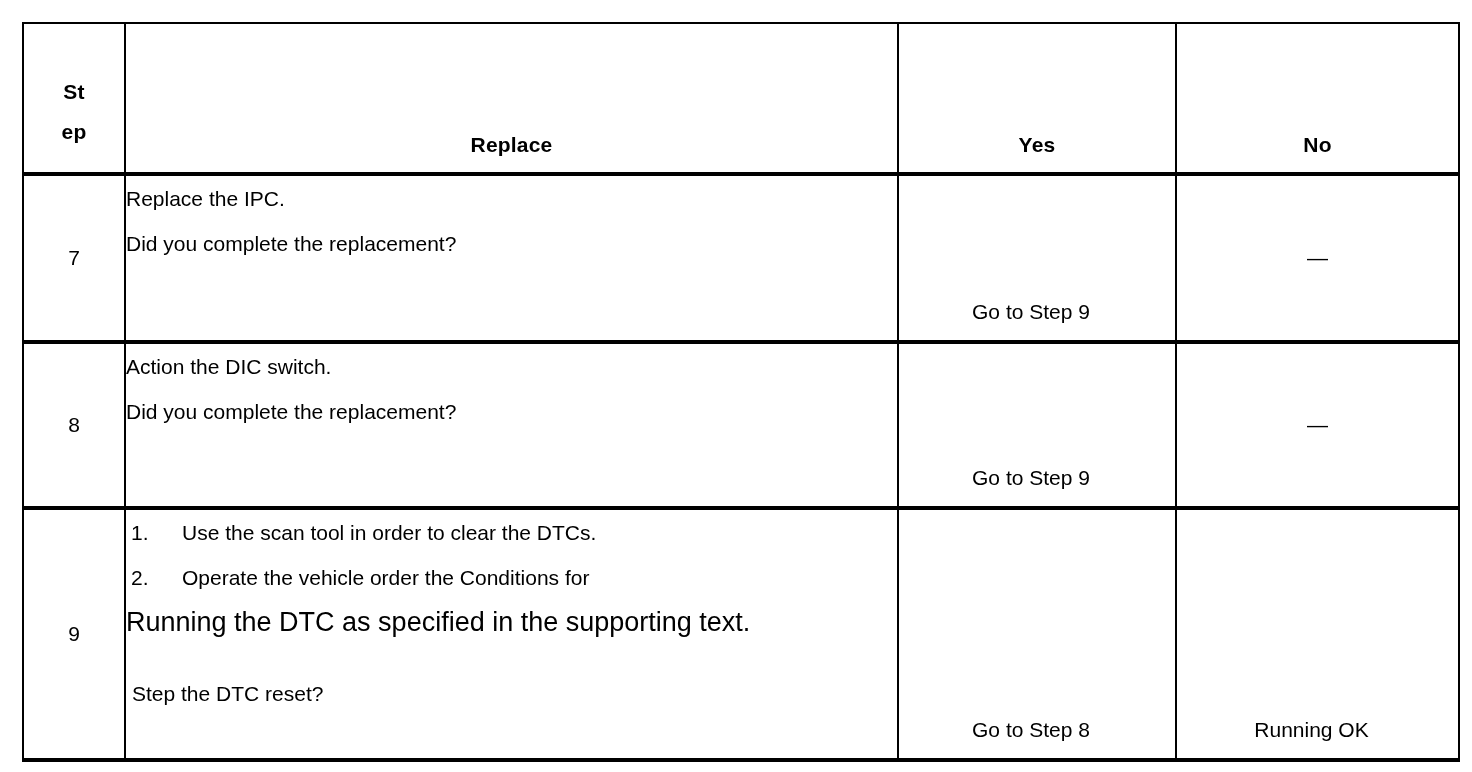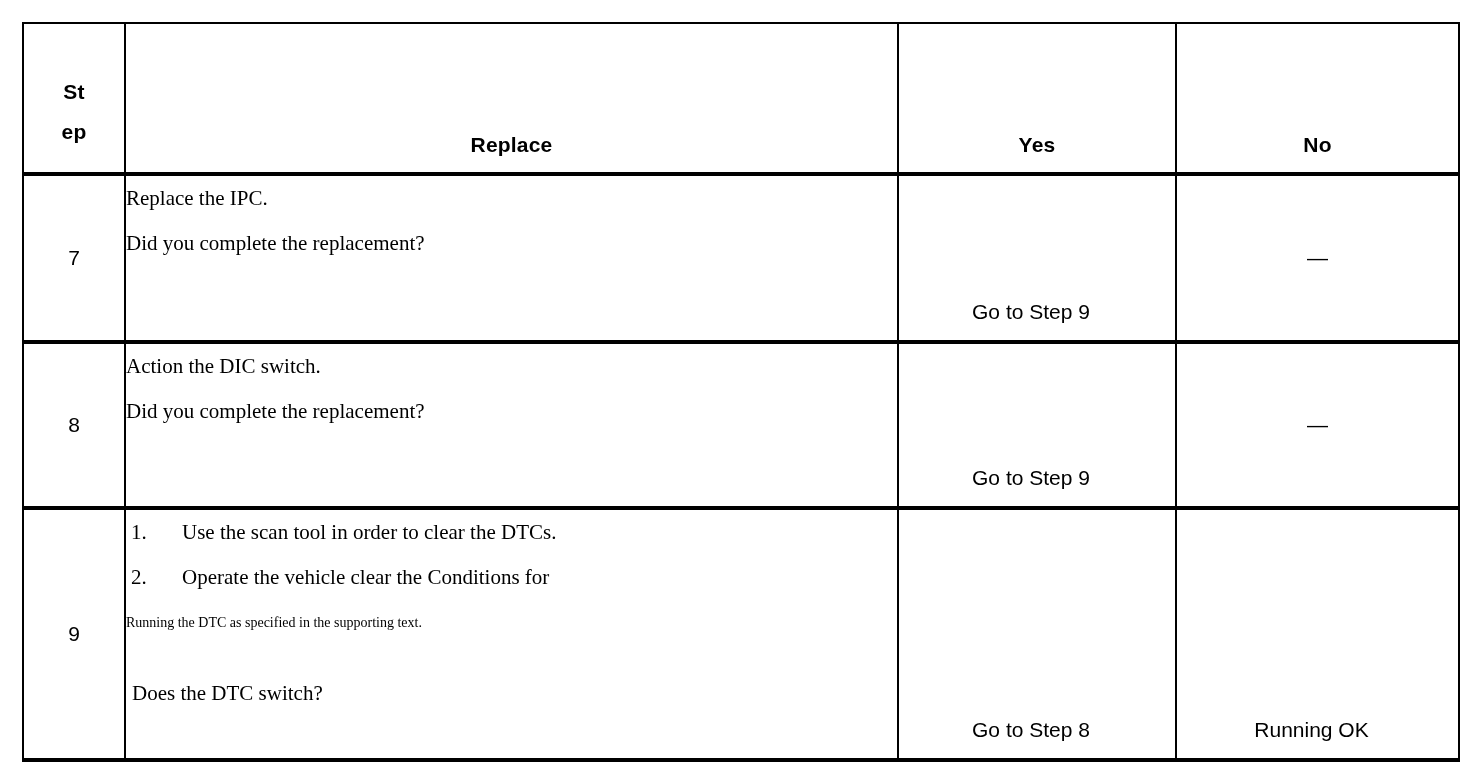--- a/index.html
+++ b/index.html
@@ -91,21 +91,20 @@
     top: 50%;
     transform: translateY(-50%);
     text-align: center;
     font-size: 21px;
     line-height: 24px;
   }
 
   .action-cell {
     position: relative;
     padding: 16px 14px 10px 20px;
-    font-family: Liberation Serif, serif;
   }
   .action-line {
     font-size: 21px;
     line-height: 45px;
     white-space: pre-wrap;
   }
   .action-line.spacer { height: 26px; line-height: 26px; }
 
   .numlist {
     margin: 0;
@@ -117,21 +116,21 @@
     line-height: 45px;
     position: relative;
     padding-left: 56px;
   }
   .numlist li .num {
     position: absolute;
     left: 5px;
     top: 0;
   }
   .cont-line {
-    font-size: 14px;
+    font-size: 27px;
     line-height: 45px;
   }
   .question-line {
     font-size: 21px;
     line-height: 45px;
     padding-left: 6px;
   }
 
   
   .ans-cell {
@@ -232,26 +231,26 @@
           <div class="step-num">9</div>
         </td>
         <td class="action-cell">
           <ol class="numlist">
             <li>
               <span class="num">1.</span>
               <span>Use the scan tool in order to clear the DTCs.</span>
             </li>
             <li>
               <span class="num">2.</span>
-              <span>Operate the vehicle clear the Conditions for</span>
+              <span>Operate the vehicle order the Conditions for</span>
             </li>
           </ol>
           <div class="cont-line">Running the DTC as specified in the supporting text.</div>
           <div class="action-line spacer">&nbsp;</div>
-          <div class="question-line">Does the DTC switch?</div>
+          <div class="question-line">Step the DTC reset?</div>
         </td>
         <td class="ans-cell">
           <div class="ans-bottom">Go to Step 8</div>
         </td>
         <td class="ans-cell">
           <div class="ans-bottom">Running OK</div>
         </td>
       </tr>
     </tbody>
   </table>

